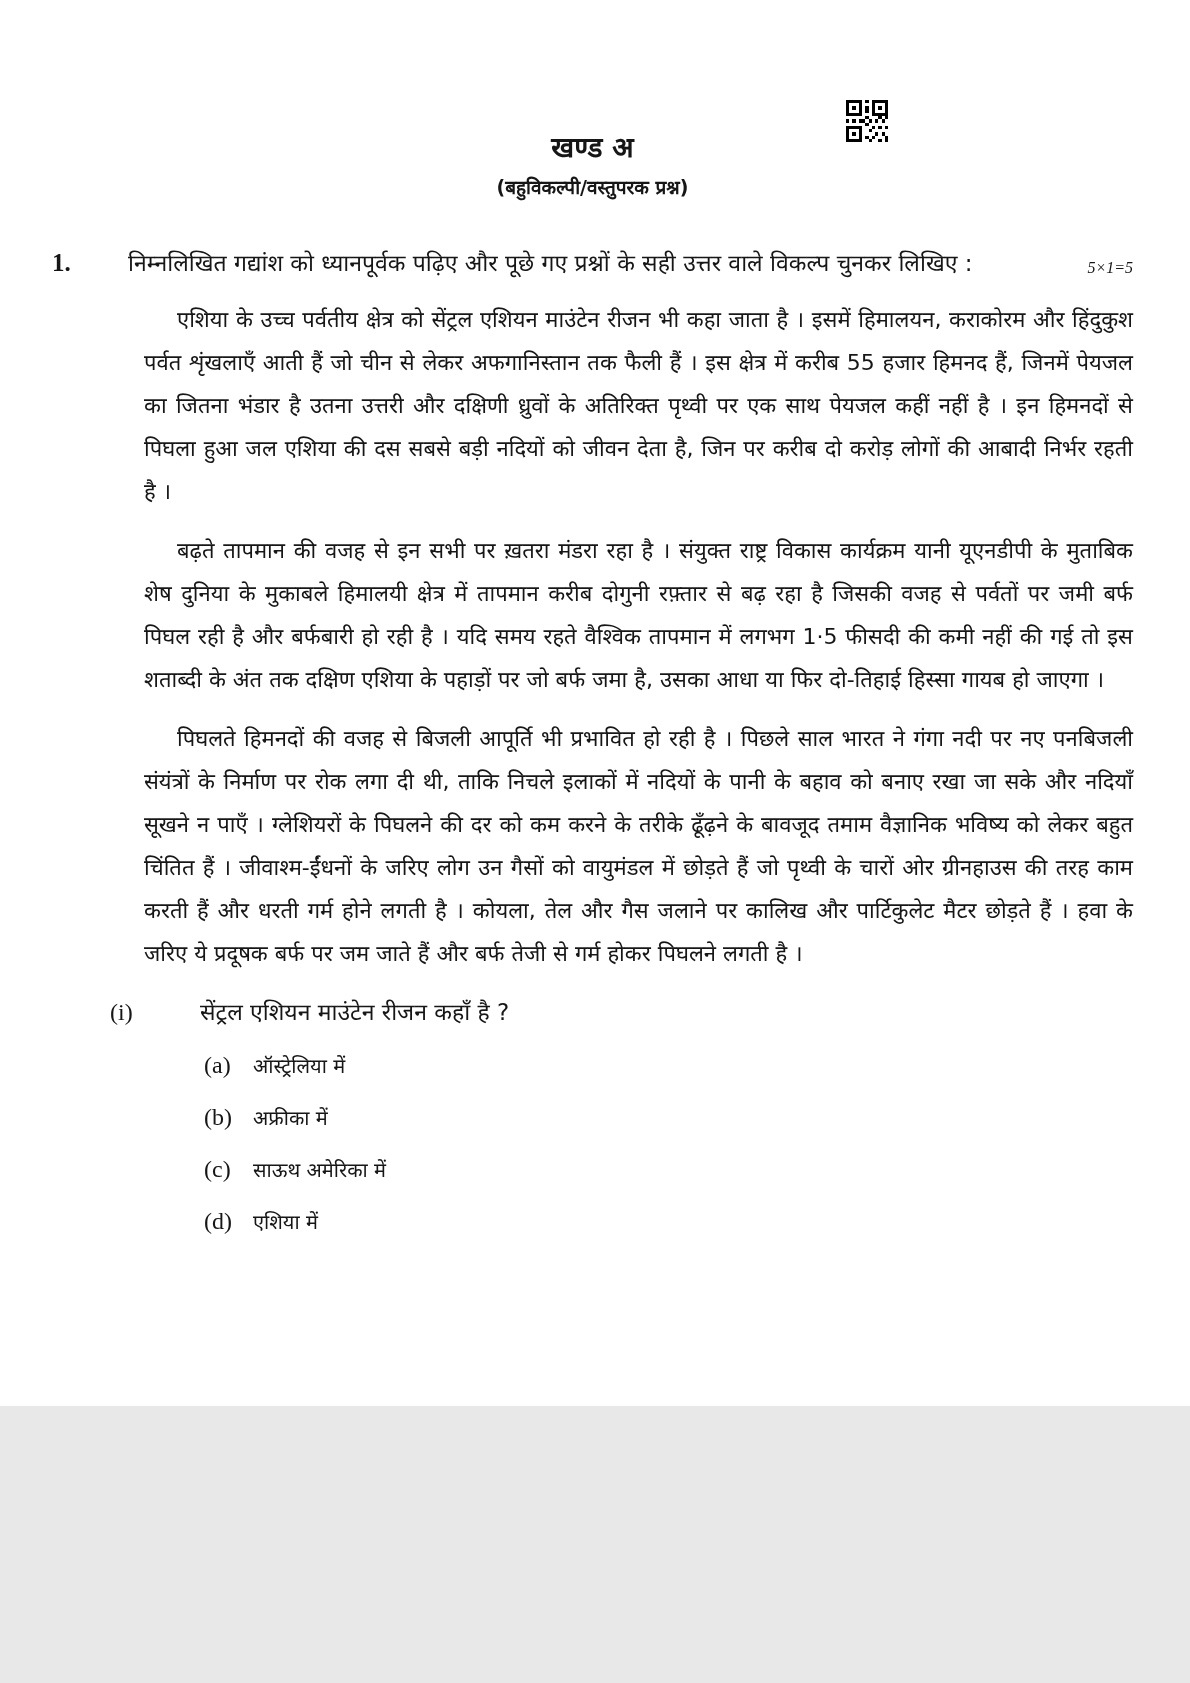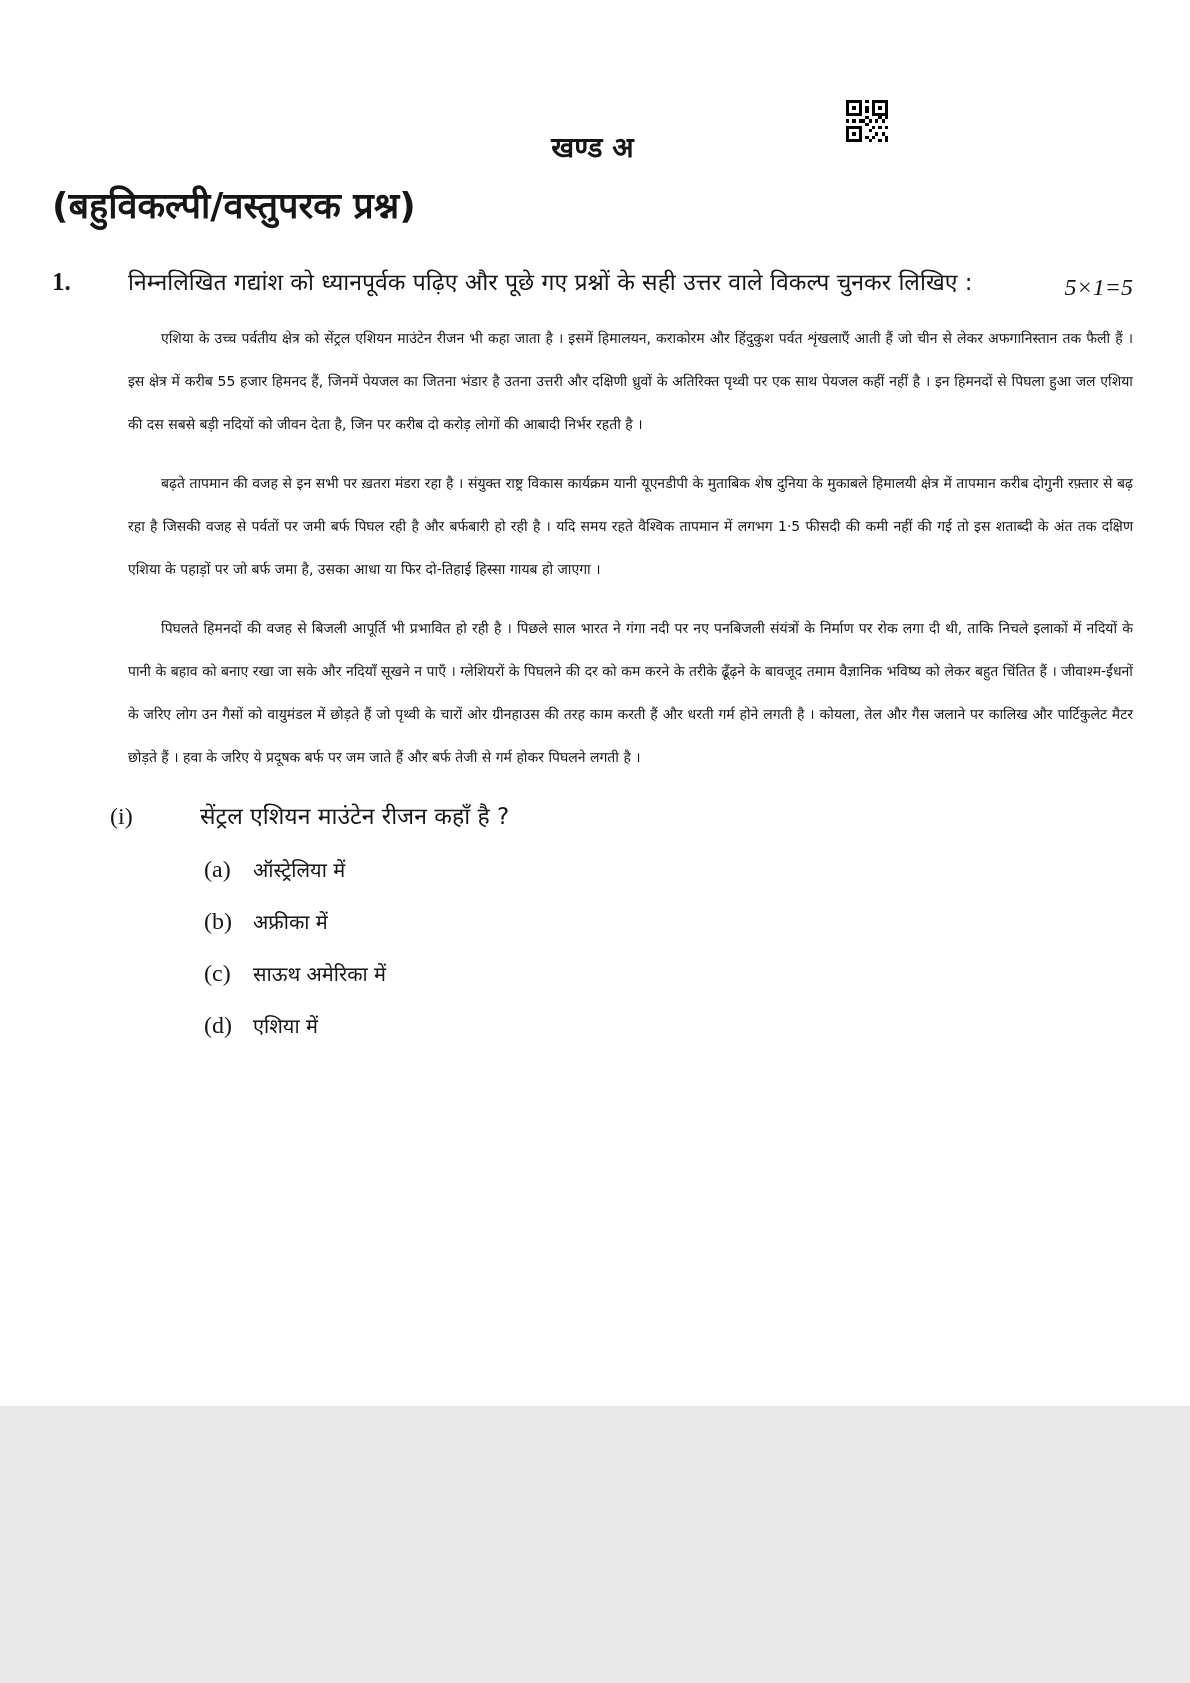--- a/index.html
+++ b/index.html
@@ -15,40 +15,40 @@
     font-family:"DejaVu Sans",sans-serif;
   }
   .qr{
     position:absolute;top:100px;left:846px;width:42px;height:42px;
   }
   .qr svg{display:block;width:100%;height:100%;}
   .section-header{
     text-align:center;font-weight:700;font-size:28px;line-height:36px;
   }
   .section-subheader{
-    font-weight:700;font-size:36px;line-height:34px;margin-top:23px;
+    text-align:center;font-weight:700;font-size:19px;line-height:34px;margin-top:4px;
   }
   .q-block{margin-top:36px;}
   .q-row{display:flex;}
   .q-num{
     width:76px;flex:0 0 76px;
     font-family:"Liberation Serif",serif;font-weight:700;font-size:25px;line-height:46px;
   }
   .q-intro-wrap{
     flex:1;position:relative;font-size:23px;line-height:46px;
     padding-right:4px;
   }
   .marks{
     position:absolute;right:0;bottom:4px;
-    font-family:"Liberation Serif",serif;font-style:italic;font-size:24px;line-height:28px;
+    font-family:"Liberation Serif",serif;font-style:italic;font-size:16px;line-height:28px;
   }
   .passage{margin:12px 0 0 76px;}
   .passage p{
-    margin:0 0 16px 0;
-    font-size:14px;line-height:43px;
+    margin:0 0 16px 16px;
+    font-size:22px;line-height:43px;
     text-align:justify;text-indent:33px;
   }
   .subq{display:flex;margin:20px 0 0 58px;}
   .subq-num{
     width:90px;flex:0 0 90px;
     font-family:"Liberation Serif",serif;font-size:24px;line-height:34px;
   }
   .subq-text{font-size:23px;line-height:34px;text-align:center;}
   .options{margin:20px 0 0 152px;}
   .option-row{display:flex;margin-bottom:19px;align-items:baseline;}

